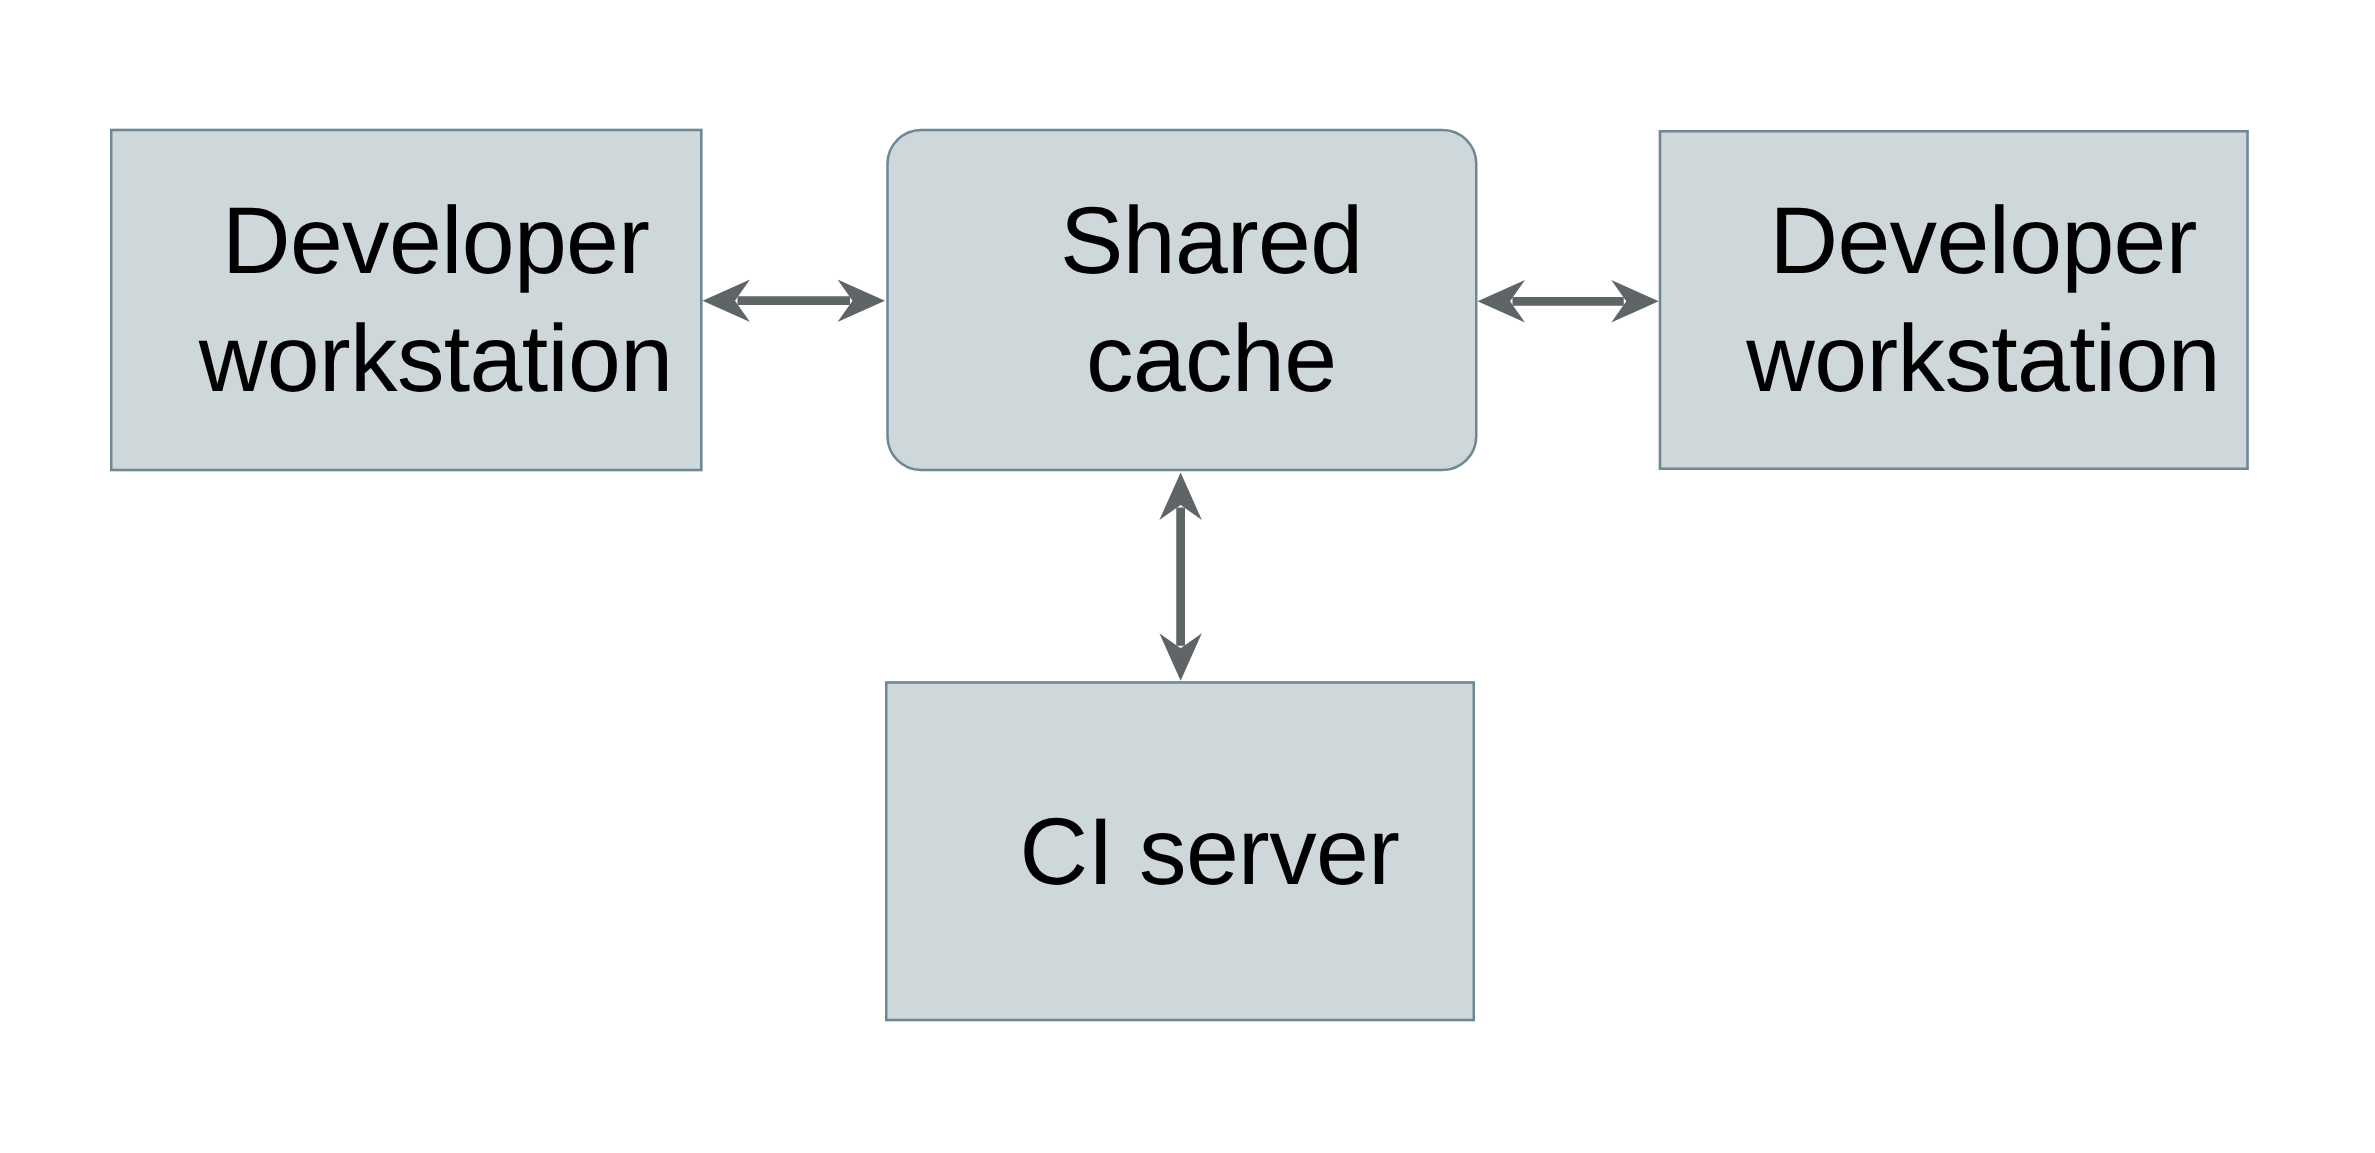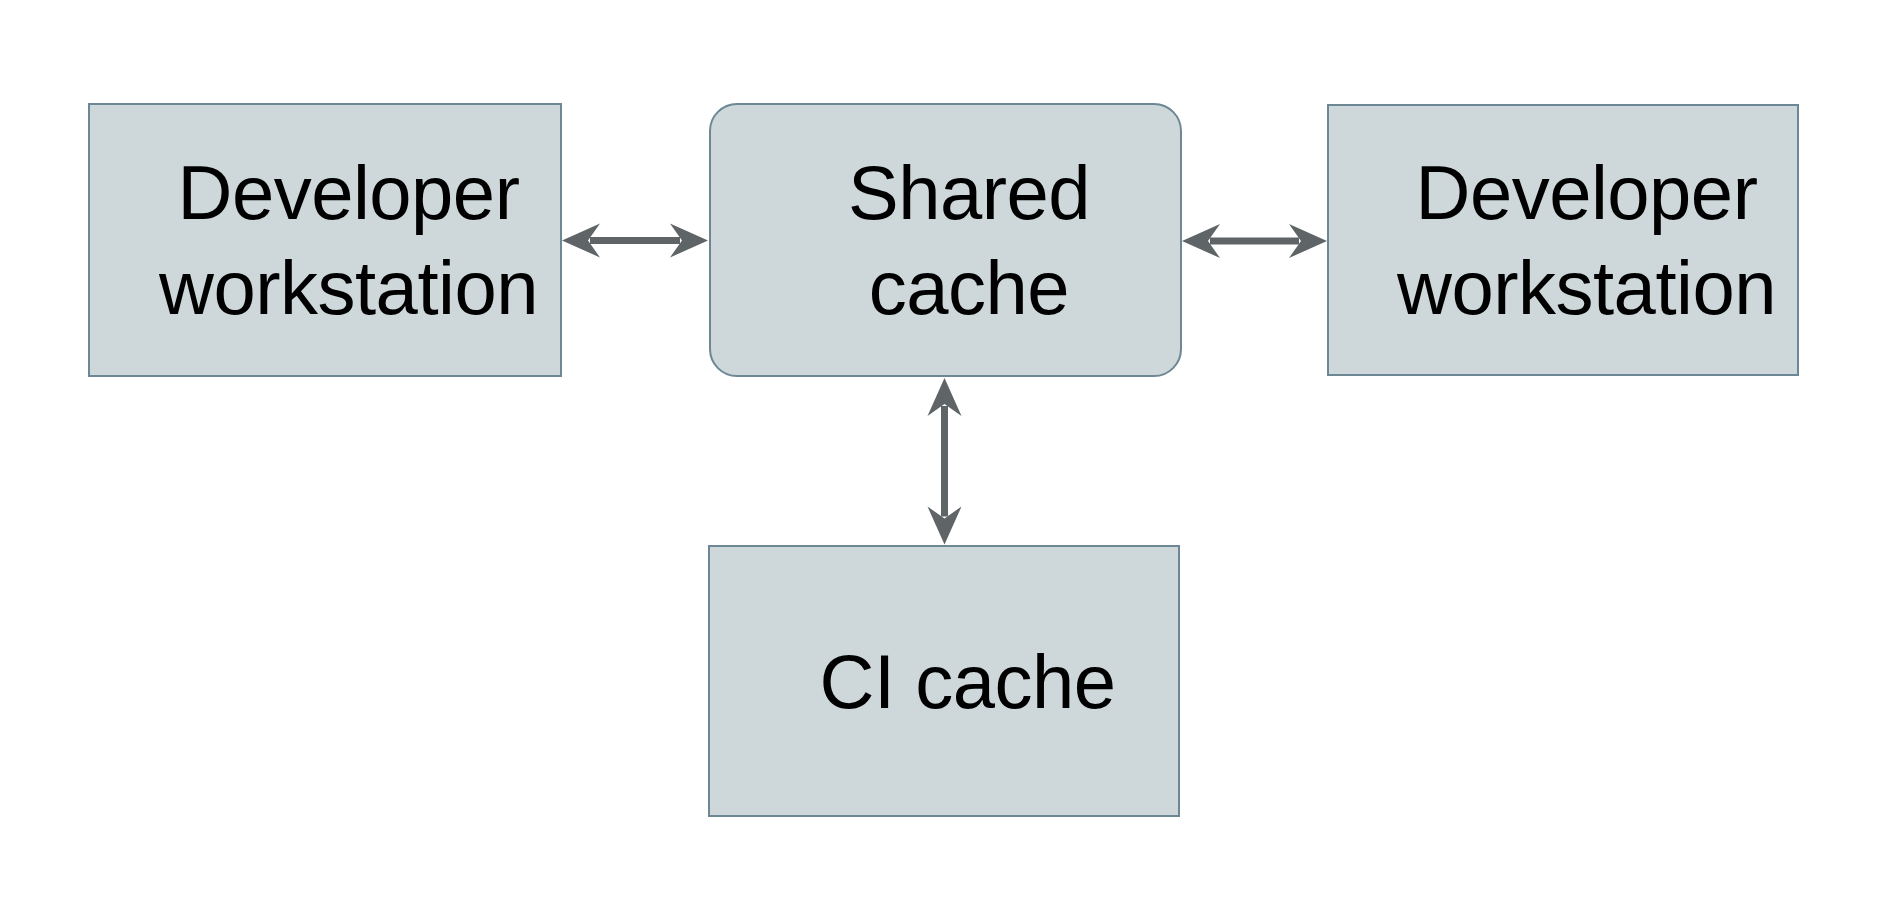--- a/index.html
+++ b/index.html
@@ -58,21 +58,21 @@
     <span class="node-label">Shared
 cache</span>
   </div>
 
   <div class="node" id="node-right">
     <span class="node-label">Developer
 workstation</span>
   </div>
 
   <div class="node" id="node-bottom">
-    <span class="node-label">CI cache</span>
+    <span class="node-label">CI server</span>
   </div>
 
   <svg class="edges" width="1900" height="922" viewBox="0 0 1900 922">
 
     <g>
       <line x1="590" y1="240.5" x2="680" y2="240.5" stroke-width="7" stroke="#5f6466"></line>
       <polygon points="562,240.5 600,223.5 588,240.5 600,257.5" fill="#5f6466"></polygon>
       <polygon points="708,240.5 670,223.5 682,240.5 670,257.5" fill="#5f6466"></polygon>
     </g>
 

